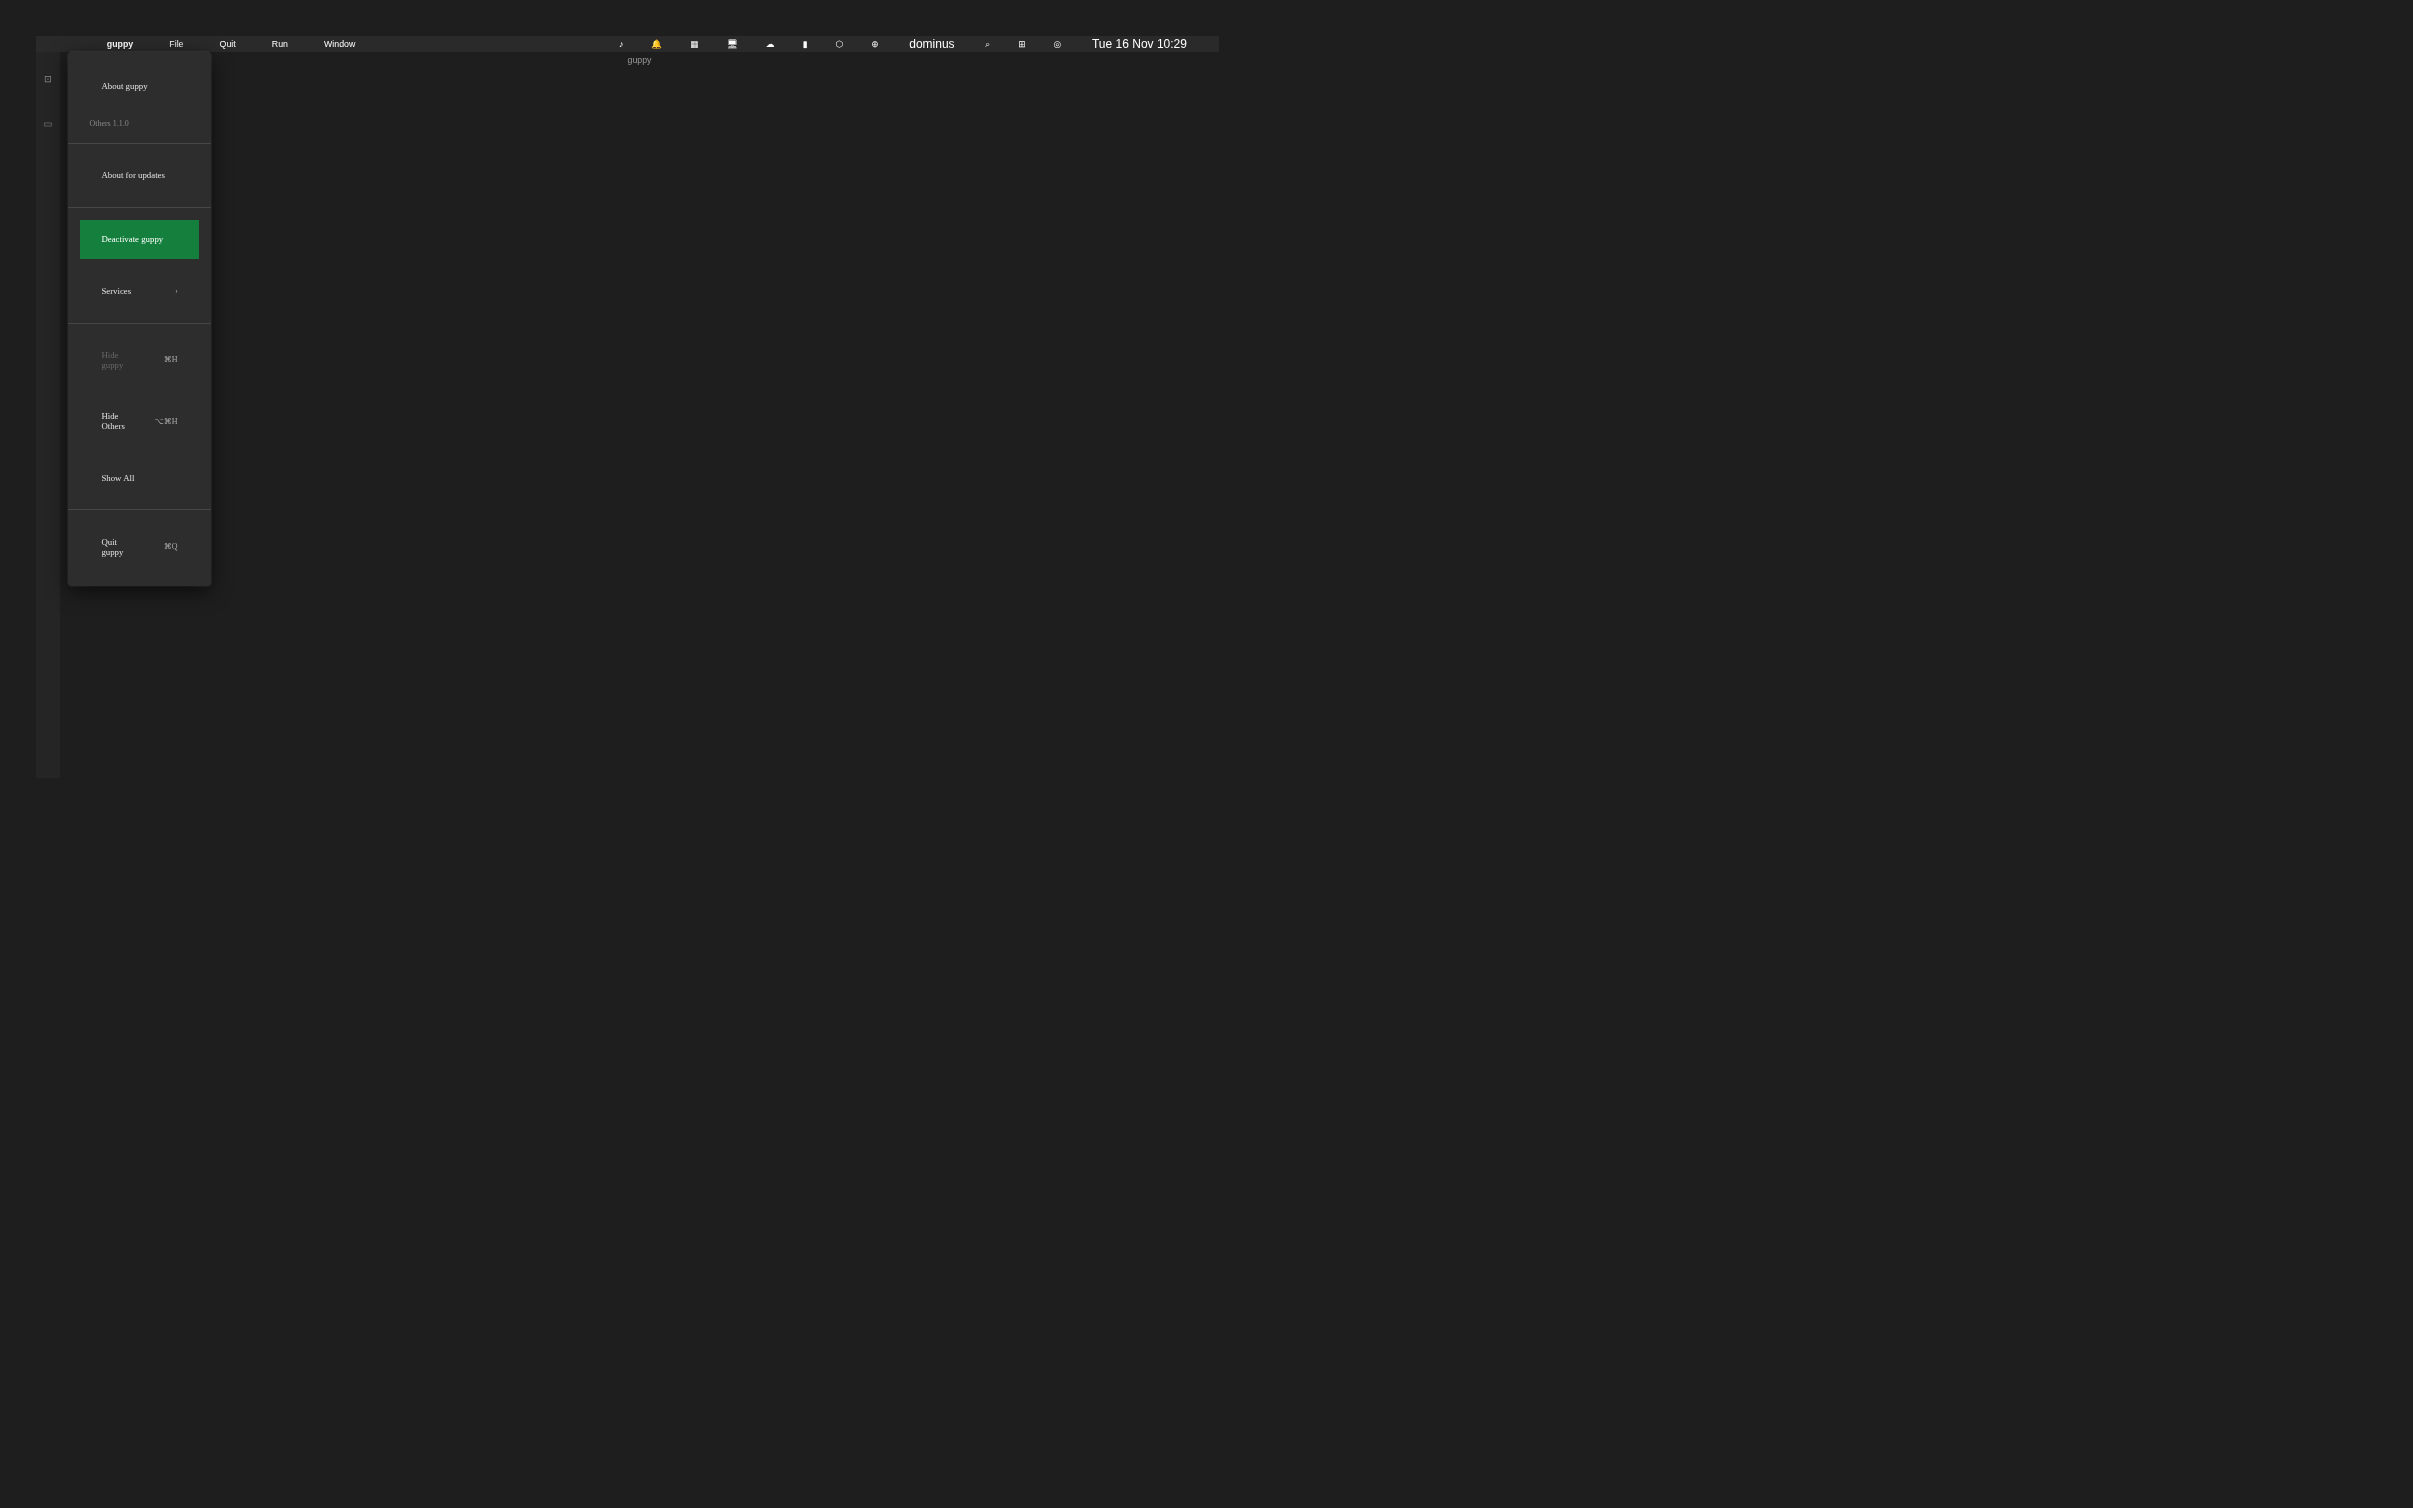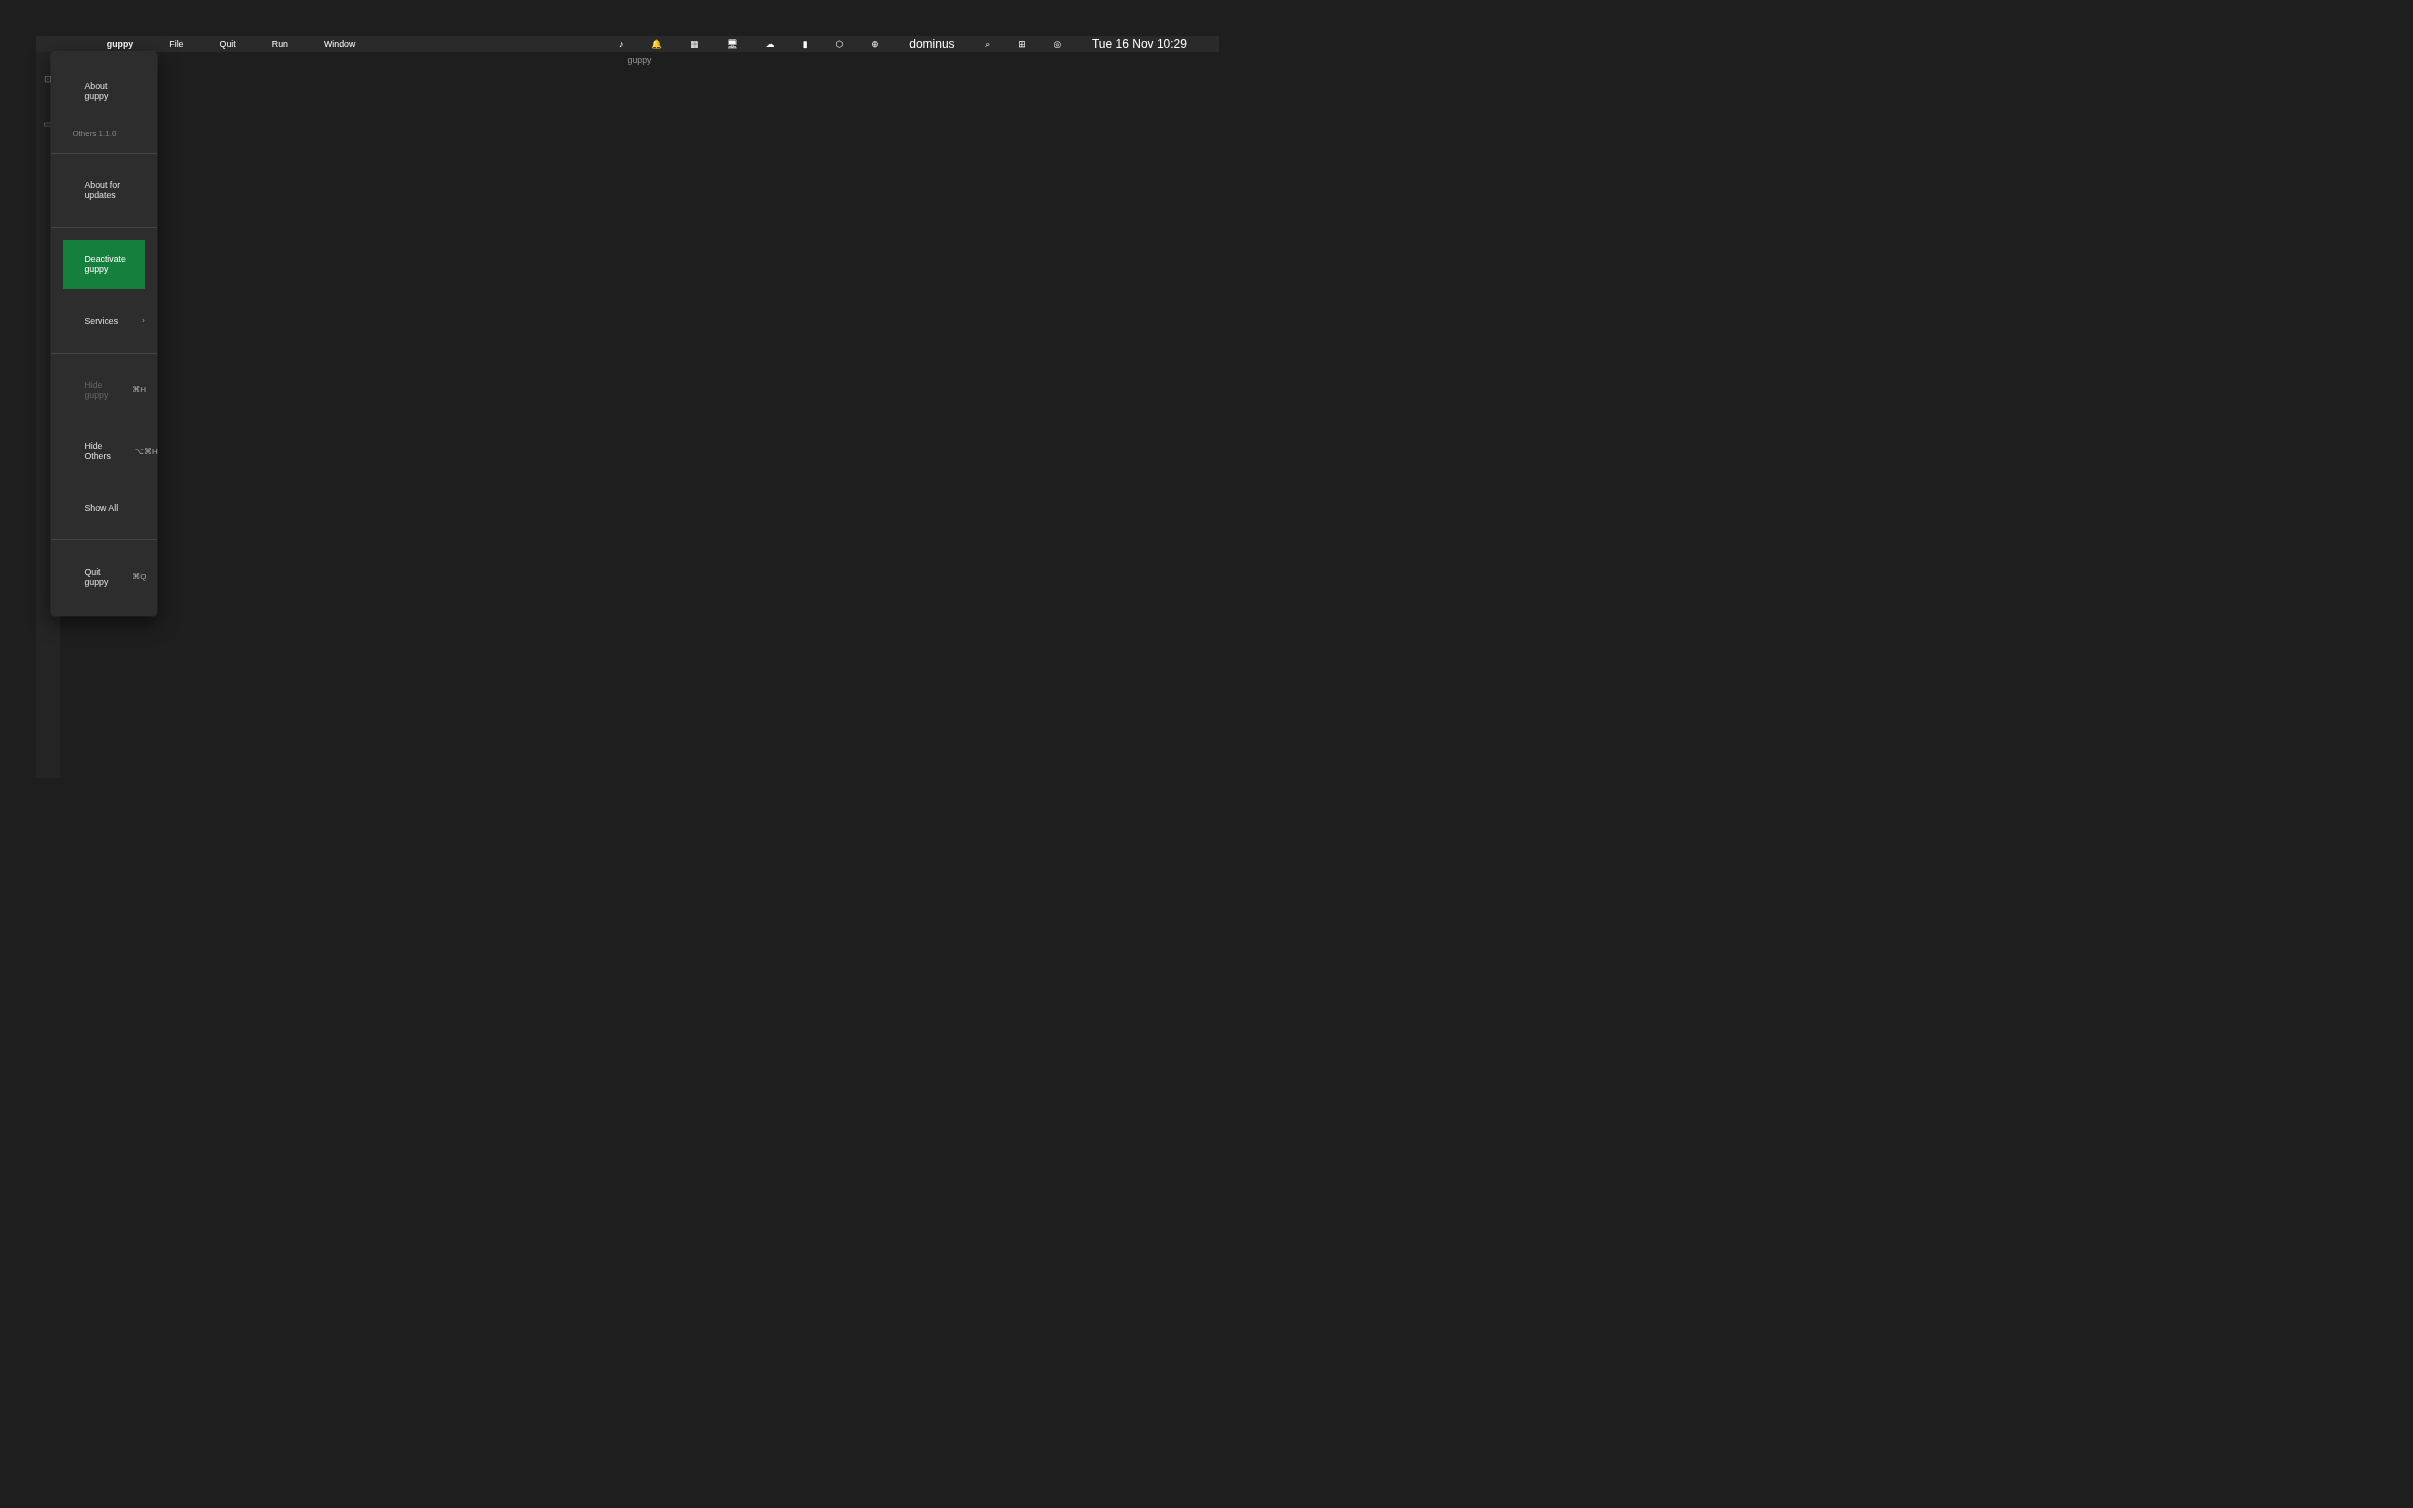--- a/index.html
+++ b/index.html
@@ -80,27 +80,28 @@
       transform: translateX(-50%);
       color: #999;
       font-size: 8.8px;
       padding: 3.4px 0;
     }
 
     
     .dropdown-menu {
       position: absolute;
       top: 16px;
-      left: 15px;
-      width: 106px;
+      left: 32px;
+      width: 143px;
       background: #2d2d2d;
       border-radius: 4px;
       box-shadow: 0 5.4px 20px rgba(0,0,0,0.6), 0 0 0 0.7px rgba(255,255,255,0.1);
       padding: 2.7px 0;
       z-index: 200;
+      font-family: Liberation Serif, serif;
     }
 
     .menu-entry {
       display: flex;
       align-items: center;
       justify-content: space-between;
       padding: 2.7px 9.4px;
       font-size: 8.8px;
       color: #e0e0e0;
       cursor: pointer;

